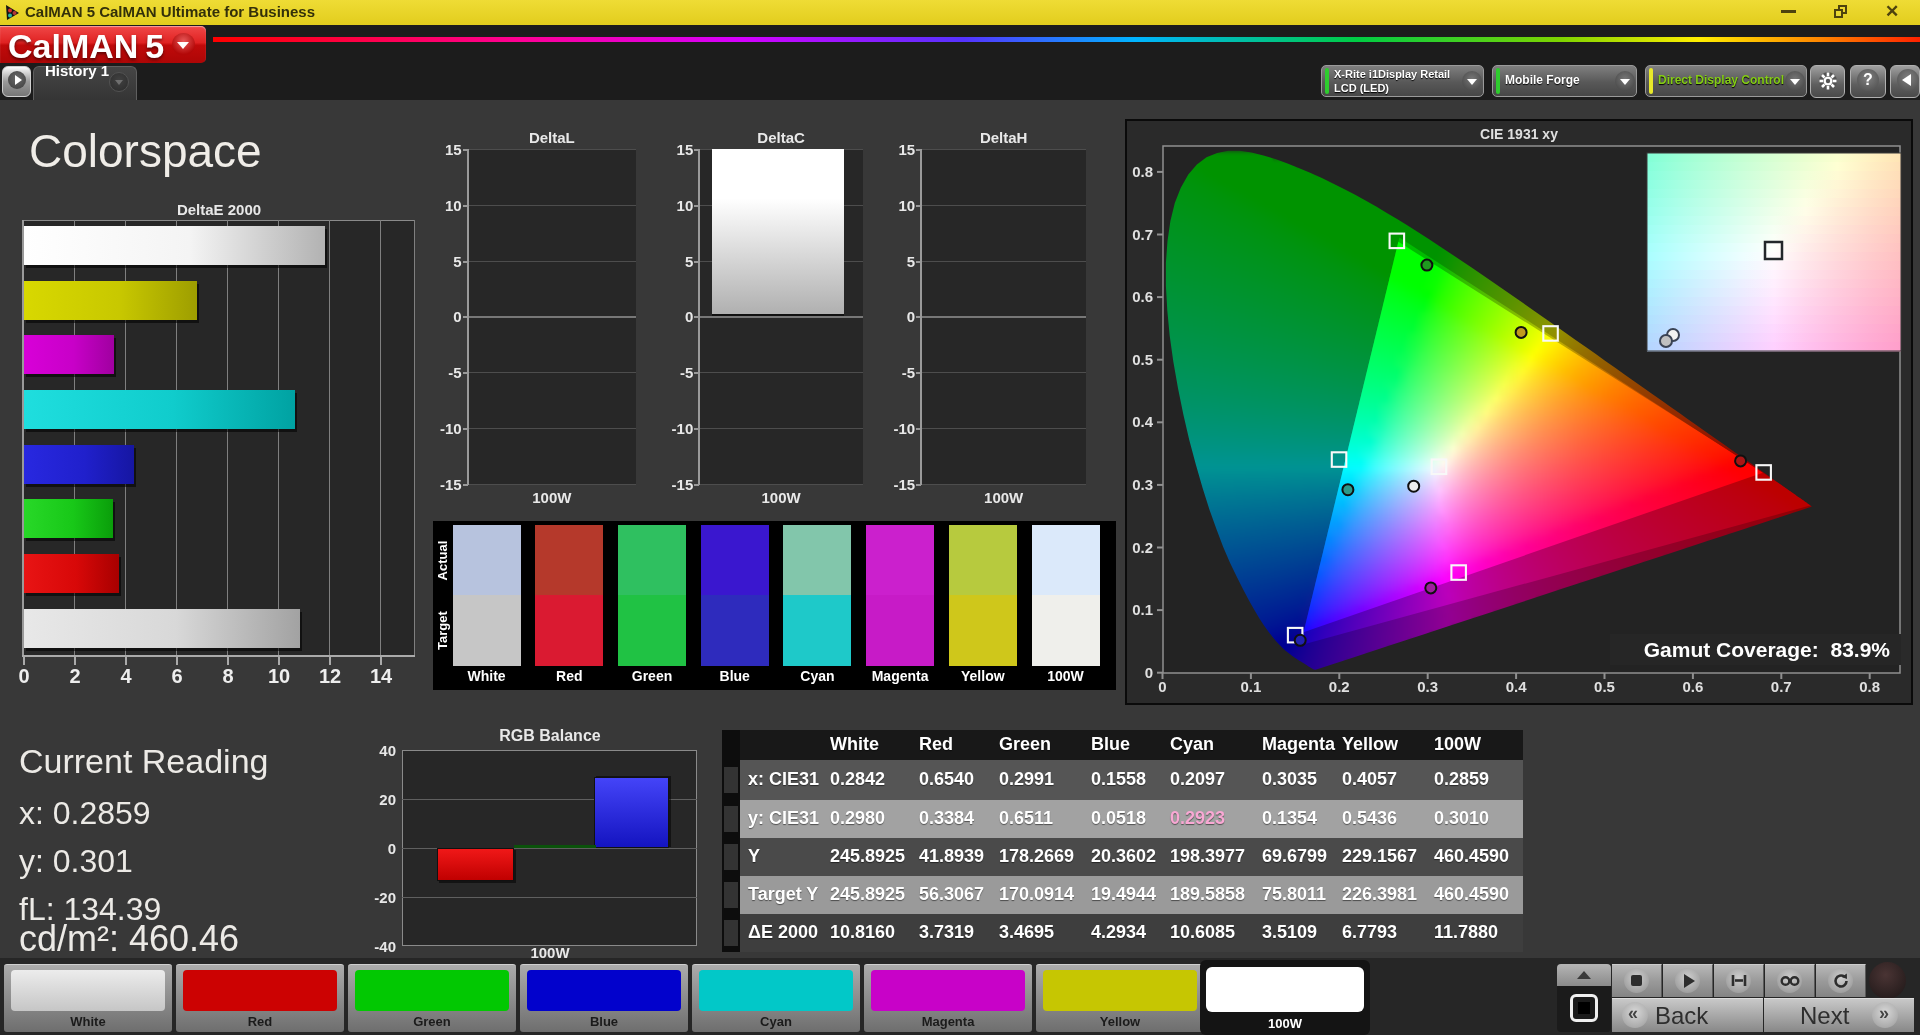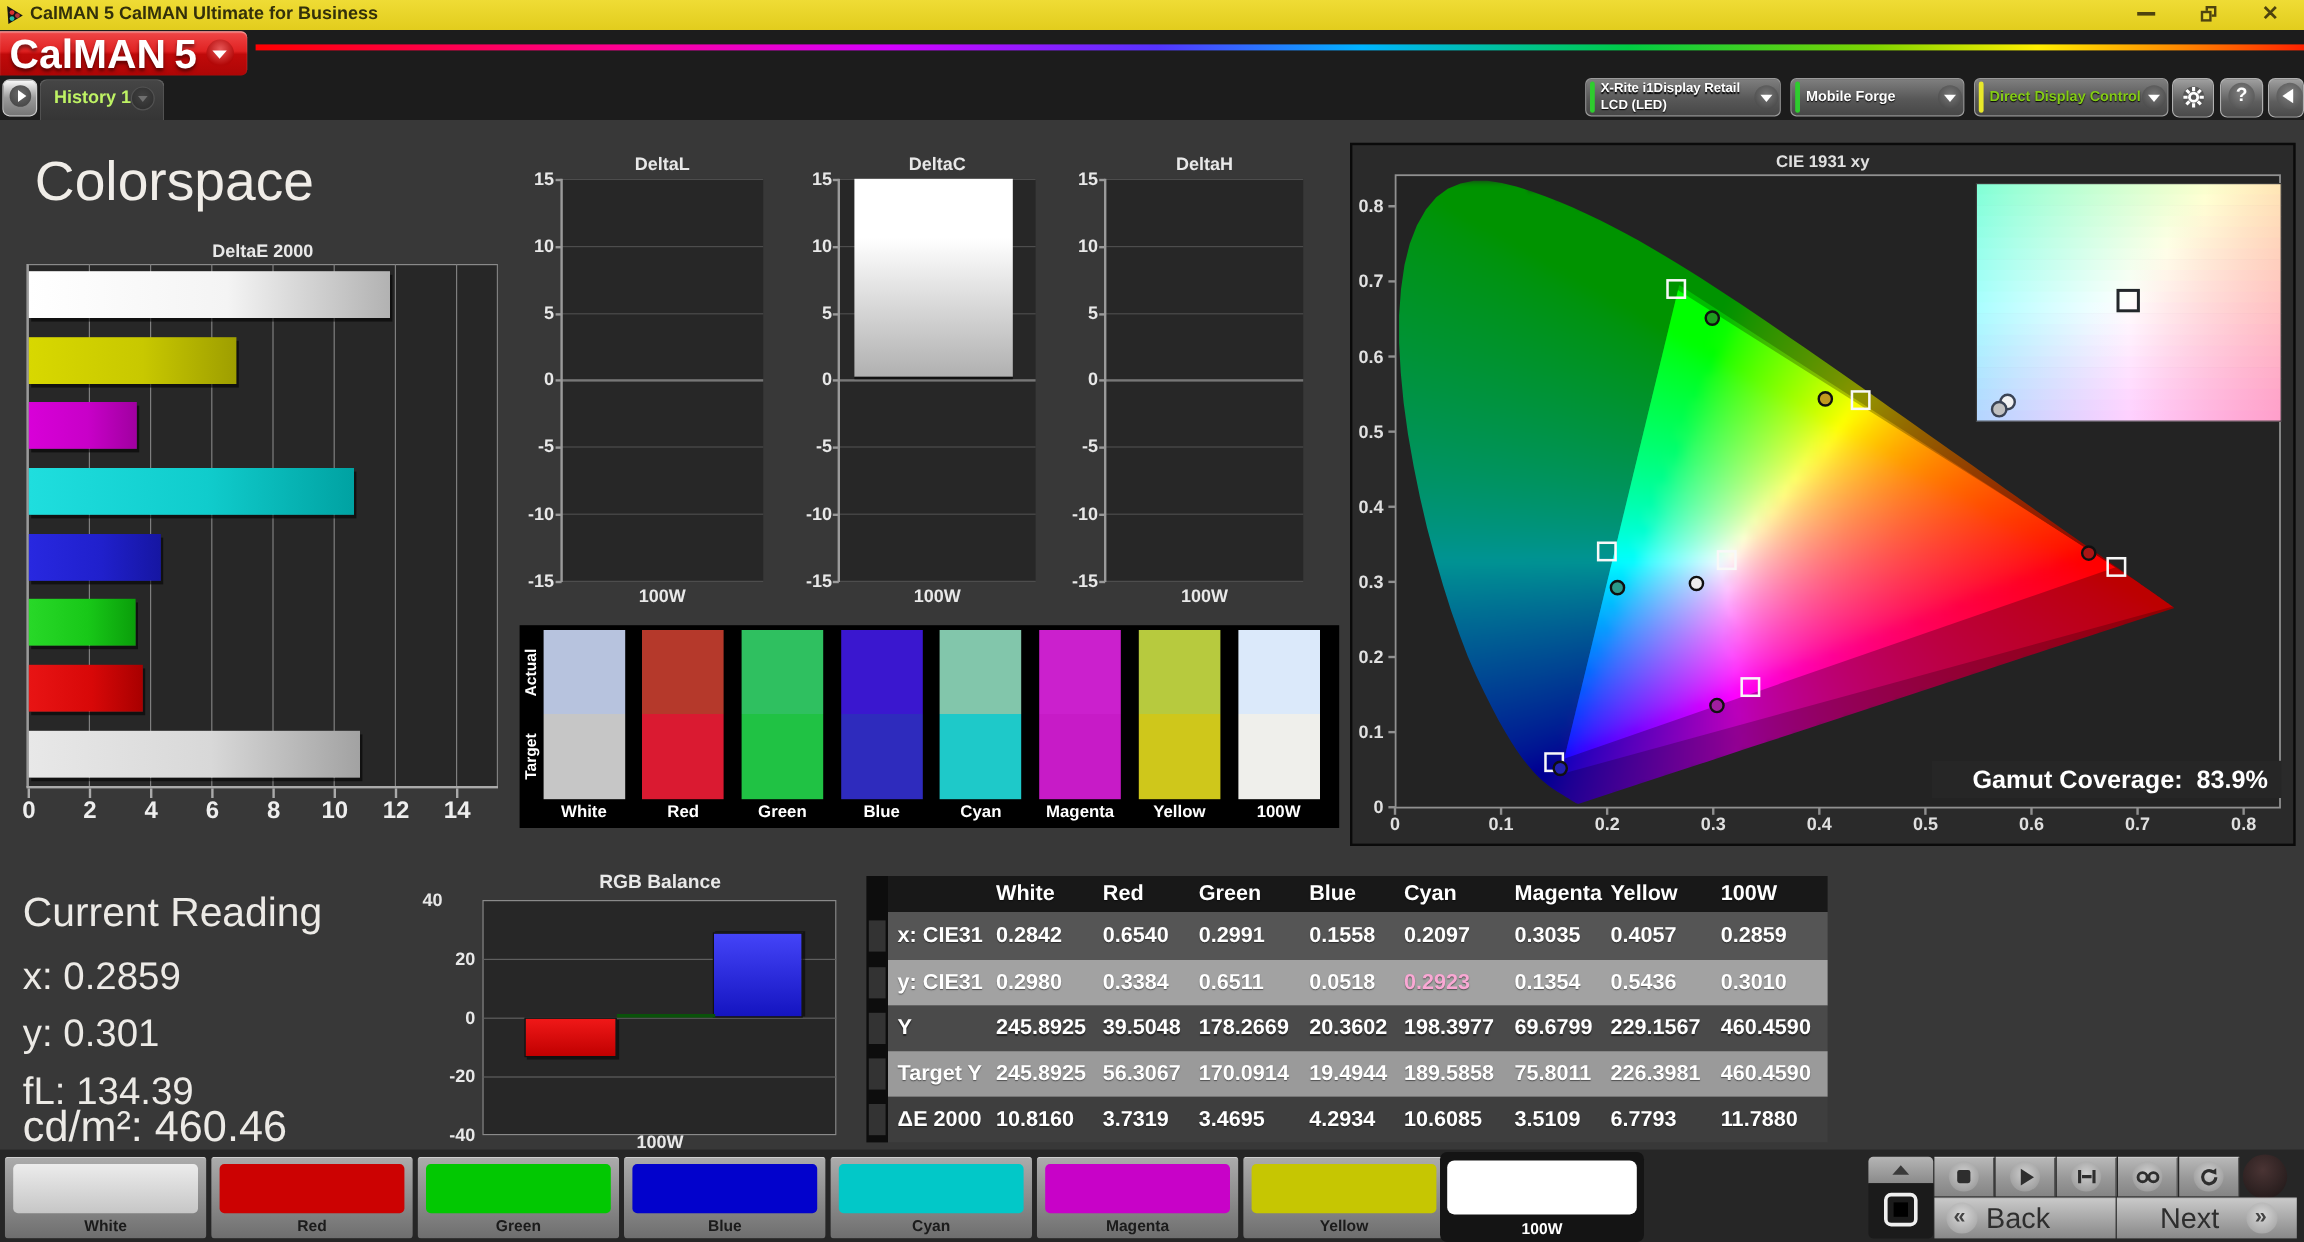--- a/index.html
+++ b/index.html
@@ -22,21 +22,21 @@
 <div class="abs" style="left:0;top:25px;width:1920px;height:75px;background:#1c1c1c"></div>
 <div class="abs" style="left:0;top:26px;width:206px;height:37px;border-radius:0 5px 5px 0;background:linear-gradient(180deg,#f04848 0%,#e02222 45%,#c00a0a 52%,#ad0606 100%);box-shadow:inset 0 1px 1px rgba(255,255,255,.5)"></div>
 <div class="abs" style="left:8px;top:27px;font-size:34px;font-weight:bold;color:#fff;text-shadow:0 2px 3px rgba(0,0,0,.5);letter-spacing:0px">CalMAN 5</div>
 <div class="abs" style="left:172px;top:33px;width:23px;height:23px;border-radius:50%;background:radial-gradient(circle at 50% 35%,#e85858,#b30808 70%)"></div>
 <div class="abs" style="left:177px;top:42px;width:0;height:0;border-left:6px solid transparent;border-right:6px solid transparent;border-top:7px solid #fff"></div>
 <div class="abs" style="left:213px;top:37px;width:1707px;height:5px;background:linear-gradient(90deg,#ff0000 0%,#ff0095 18%,#d400ff 31%,#5533ff 44%,#00b4ff 54%,#00cc44 67%,#7fd400 79%,#ffee00 87%,#ff8800 94%,#ff2200 100%)"></div>
 <div class="abs" style="left:2px;top:66px;width:29px;height:31px;border-radius:6px;background:linear-gradient(180deg,#fbfbfb,#9a9a9a 50%,#767676);border:1px solid #cfcfcf"></div>
 <div class="abs" style="left:8px;top:71px;width:18px;height:18px;border-radius:50%;background:radial-gradient(circle at 50% 40%,#6a6a6a,#3d3d3d)"></div>
 <div class="abs" style="left:15px;top:75px;width:0;height:0;border-top:5px solid transparent;border-bottom:5px solid transparent;border-left:7px solid #fff"></div>
 <div class="abs" style="left:33px;top:66px;width:104px;height:34px;border-radius:6px 6px 0 0;background:linear-gradient(180deg,#454545,#353535);border:1px solid #5f5f5f;border-bottom:none"></div>
-<div class="abs" style="left:45px;top:73px;font-size:15px;font-weight:600;color:#bef264">History 1</div>
+<div class="abs" style="left:45px;top:62px;font-size:15px;font-weight:600;color:#ffffff">History 1</div>
 <div class="abs" style="left:109px;top:72px;width:20px;height:20px;border-radius:50%;background:radial-gradient(circle at 50% 40%,#414141,#2b2b2b);border:1px solid #525252"></div>
 <div class="abs" style="left:115px;top:80px;width:0;height:0;border-left:4px solid transparent;border-right:4px solid transparent;border-top:5px solid #6f6f6f"></div>
 <div class="abs" style="left:1321px;top:65px;width:163px;height:32px;border-radius:5px;background:linear-gradient(180deg,#7f7f7f,#585858 55%,#474747);border:1px solid #9a9a9a"></div>
 <div class="abs" style="left:1325px;top:68px;width:4px;height:26px;background:#2ecc2e;border-radius:2px"></div>
 <div class="abs" style="left:1334px;top:67px;font-size:11px;font-weight:600;color:#fff;line-height:14px;text-shadow:0 1px 1px #000">X-Rite i1Display Retail<br>LCD (LED)</div>
 <div class="abs" style="left:1462px;top:71px;width:20px;height:20px;border-radius:50%;background:radial-gradient(circle at 50% 40%,#777,#3f3f3f)"></div>
 <div class="abs" style="left:1467px;top:79px;width:0;height:0;border-left:5px solid transparent;border-right:5px solid transparent;border-top:6px solid #fff"></div>
 <div class="abs" style="left:1492px;top:65px;width:145px;height:32px;border-radius:5px;background:linear-gradient(180deg,#7f7f7f,#585858 55%,#474747);border:1px solid #9a9a9a"></div>
 <div class="abs" style="left:1496px;top:68px;width:4px;height:26px;background:#2ecc2e;border-radius:2px"></div>
 <div class="abs" style="left:1505px;top:73px;font-size:12px;font-weight:600;color:#fff;text-shadow:0 1px 1px #000">Mobile Forge</div>
@@ -2983,21 +2983,21 @@
     <circle cx="1430.8" cy="587.9" r="5.5" fill="#a01ea0" stroke="#101010" stroke-width="2"></circle>
     <circle cx="1521.1" cy="332.4" r="5.5" fill="#c09a1e" stroke="#101010" stroke-width="2"></circle>
   </svg>
 <div class="abs" style="left:19px;top:742px;font-size:34px;color:#eceae6">Current Reading</div>
 <div class="abs" style="left:19px;top:795px;font-size:32px;color:#eceae6">x: 0.2859</div>
 <div class="abs" style="left:19px;top:843px;font-size:32px;color:#eceae6">y: 0.301</div>
 <div class="abs" style="left:19px;top:891px;font-size:32px;color:#eceae6">fL: 134.39</div>
 <div class="abs" style="left:19px;top:918px;font-size:36px;color:#eceae6">cd/m²: 460.46</div>
 <div class="abs" style="left:430px;top:727px;width:240px;text-align:center;font-size:16px;font-weight:600;color:#e8e8e8">RGB Balance</div>
 <div class="abs" style="left:402px;top:750px;width:295px;height:196px;background:#272727;border:1px solid #8a8a8a"></div>
-<div class="abs" style="left:352px;top:742px;width:44px;text-align:left;font-size:15px;font-weight:600;color:#e8e8e8">40</div>
+<div class="abs" style="left:352px;top:742px;width:44px;text-align:right;font-size:15px;font-weight:600;color:#e8e8e8">40</div>
 <div class="abs" style="left:402px;top:799px;width:295px;height:1px;background:#5f5f5f"></div>
 <div class="abs" style="left:352px;top:791px;width:44px;text-align:right;font-size:15px;font-weight:600;color:#e8e8e8">20</div>
 <div class="abs" style="left:402px;top:848px;width:295px;height:1px;background:#5f5f5f"></div>
 <div class="abs" style="left:352px;top:840px;width:44px;text-align:right;font-size:15px;font-weight:600;color:#e8e8e8">0</div>
 <div class="abs" style="left:402px;top:897px;width:295px;height:1px;background:#5f5f5f"></div>
 <div class="abs" style="left:352px;top:889px;width:44px;text-align:right;font-size:15px;font-weight:600;color:#e8e8e8">-20</div>
 <div class="abs" style="left:352px;top:938px;width:44px;text-align:right;font-size:15px;font-weight:600;color:#e8e8e8">-40</div>
 <div class="abs" style="left:437px;top:848px;width:77px;height:33px;background:linear-gradient(180deg,#f01818,#c00000);border:1px solid #111;box-shadow:2px 2px 0 rgba(0,0,0,.5)"></div>
 <div class="abs" style="left:594px;top:777px;width:75px;height:71px;background:linear-gradient(180deg,#4444f8,#1414c0);border:1px solid #111;box-shadow:2px -1px 0 rgba(0,0,0,.5)"></div>
 <div class="abs" style="left:514px;top:845px;width:82px;height:3px;background:#0a520a"></div>
@@ -3031,21 +3031,21 @@
 <div class="abs" style="left:999px;top:808px;font-size:18px;font-weight:600;color:#fff;text-shadow:0 1px 1px rgba(0,0,0,.5)">0.6511</div>
 <div class="abs" style="left:1091px;top:808px;font-size:18px;font-weight:600;color:#fff;text-shadow:0 1px 1px rgba(0,0,0,.5)">0.0518</div>
 <div class="abs" style="left:1170px;top:808px;font-size:18px;font-weight:600;color:#f9a8d4;text-shadow:0 1px 1px rgba(0,0,0,.5)">0.2923</div>
 <div class="abs" style="left:1262px;top:808px;font-size:18px;font-weight:600;color:#fff;text-shadow:0 1px 1px rgba(0,0,0,.5)">0.1354</div>
 <div class="abs" style="left:1342px;top:808px;font-size:18px;font-weight:600;color:#fff;text-shadow:0 1px 1px rgba(0,0,0,.5)">0.5436</div>
 <div class="abs" style="left:1434px;top:808px;font-size:18px;font-weight:600;color:#fff;text-shadow:0 1px 1px rgba(0,0,0,.5)">0.3010</div>
 <div class="abs" style="left:740px;top:838px;width:783px;height:38px;background:#4a4a4a"></div>
 <div class="abs" style="left:748px;top:846px;font-size:18px;font-weight:600;color:#fff;text-shadow:0 1px 1px rgba(0,0,0,.5)">Y</div>
 <div class="abs" style="left:724px;top:844px;width:14px;height:26px;background:#333"></div>
 <div class="abs" style="left:830px;top:846px;font-size:18px;font-weight:600;color:#fff;text-shadow:0 1px 1px rgba(0,0,0,.5)">245.8925</div>
-<div class="abs" style="left:919px;top:846px;font-size:18px;font-weight:600;color:#fff;text-shadow:0 1px 1px rgba(0,0,0,.5)">39.5048</div>
+<div class="abs" style="left:919px;top:846px;font-size:18px;font-weight:600;color:#fff;text-shadow:0 1px 1px rgba(0,0,0,.5)">41.8939</div>
 <div class="abs" style="left:999px;top:846px;font-size:18px;font-weight:600;color:#fff;text-shadow:0 1px 1px rgba(0,0,0,.5)">178.2669</div>
 <div class="abs" style="left:1091px;top:846px;font-size:18px;font-weight:600;color:#fff;text-shadow:0 1px 1px rgba(0,0,0,.5)">20.3602</div>
 <div class="abs" style="left:1170px;top:846px;font-size:18px;font-weight:600;color:#fff;text-shadow:0 1px 1px rgba(0,0,0,.5)">198.3977</div>
 <div class="abs" style="left:1262px;top:846px;font-size:18px;font-weight:600;color:#fff;text-shadow:0 1px 1px rgba(0,0,0,.5)">69.6799</div>
 <div class="abs" style="left:1342px;top:846px;font-size:18px;font-weight:600;color:#fff;text-shadow:0 1px 1px rgba(0,0,0,.5)">229.1567</div>
 <div class="abs" style="left:1434px;top:846px;font-size:18px;font-weight:600;color:#fff;text-shadow:0 1px 1px rgba(0,0,0,.5)">460.4590</div>
 <div class="abs" style="left:740px;top:876px;width:783px;height:38px;background:#9a9a9a"></div>
 <div class="abs" style="left:748px;top:884px;font-size:18px;font-weight:600;color:#fff;text-shadow:0 1px 1px rgba(0,0,0,.5)">Target Y</div>
 <div class="abs" style="left:724px;top:882px;width:14px;height:26px;background:#333"></div>
 <div class="abs" style="left:830px;top:884px;font-size:18px;font-weight:600;color:#fff;text-shadow:0 1px 1px rgba(0,0,0,.5)">245.8925</div>

